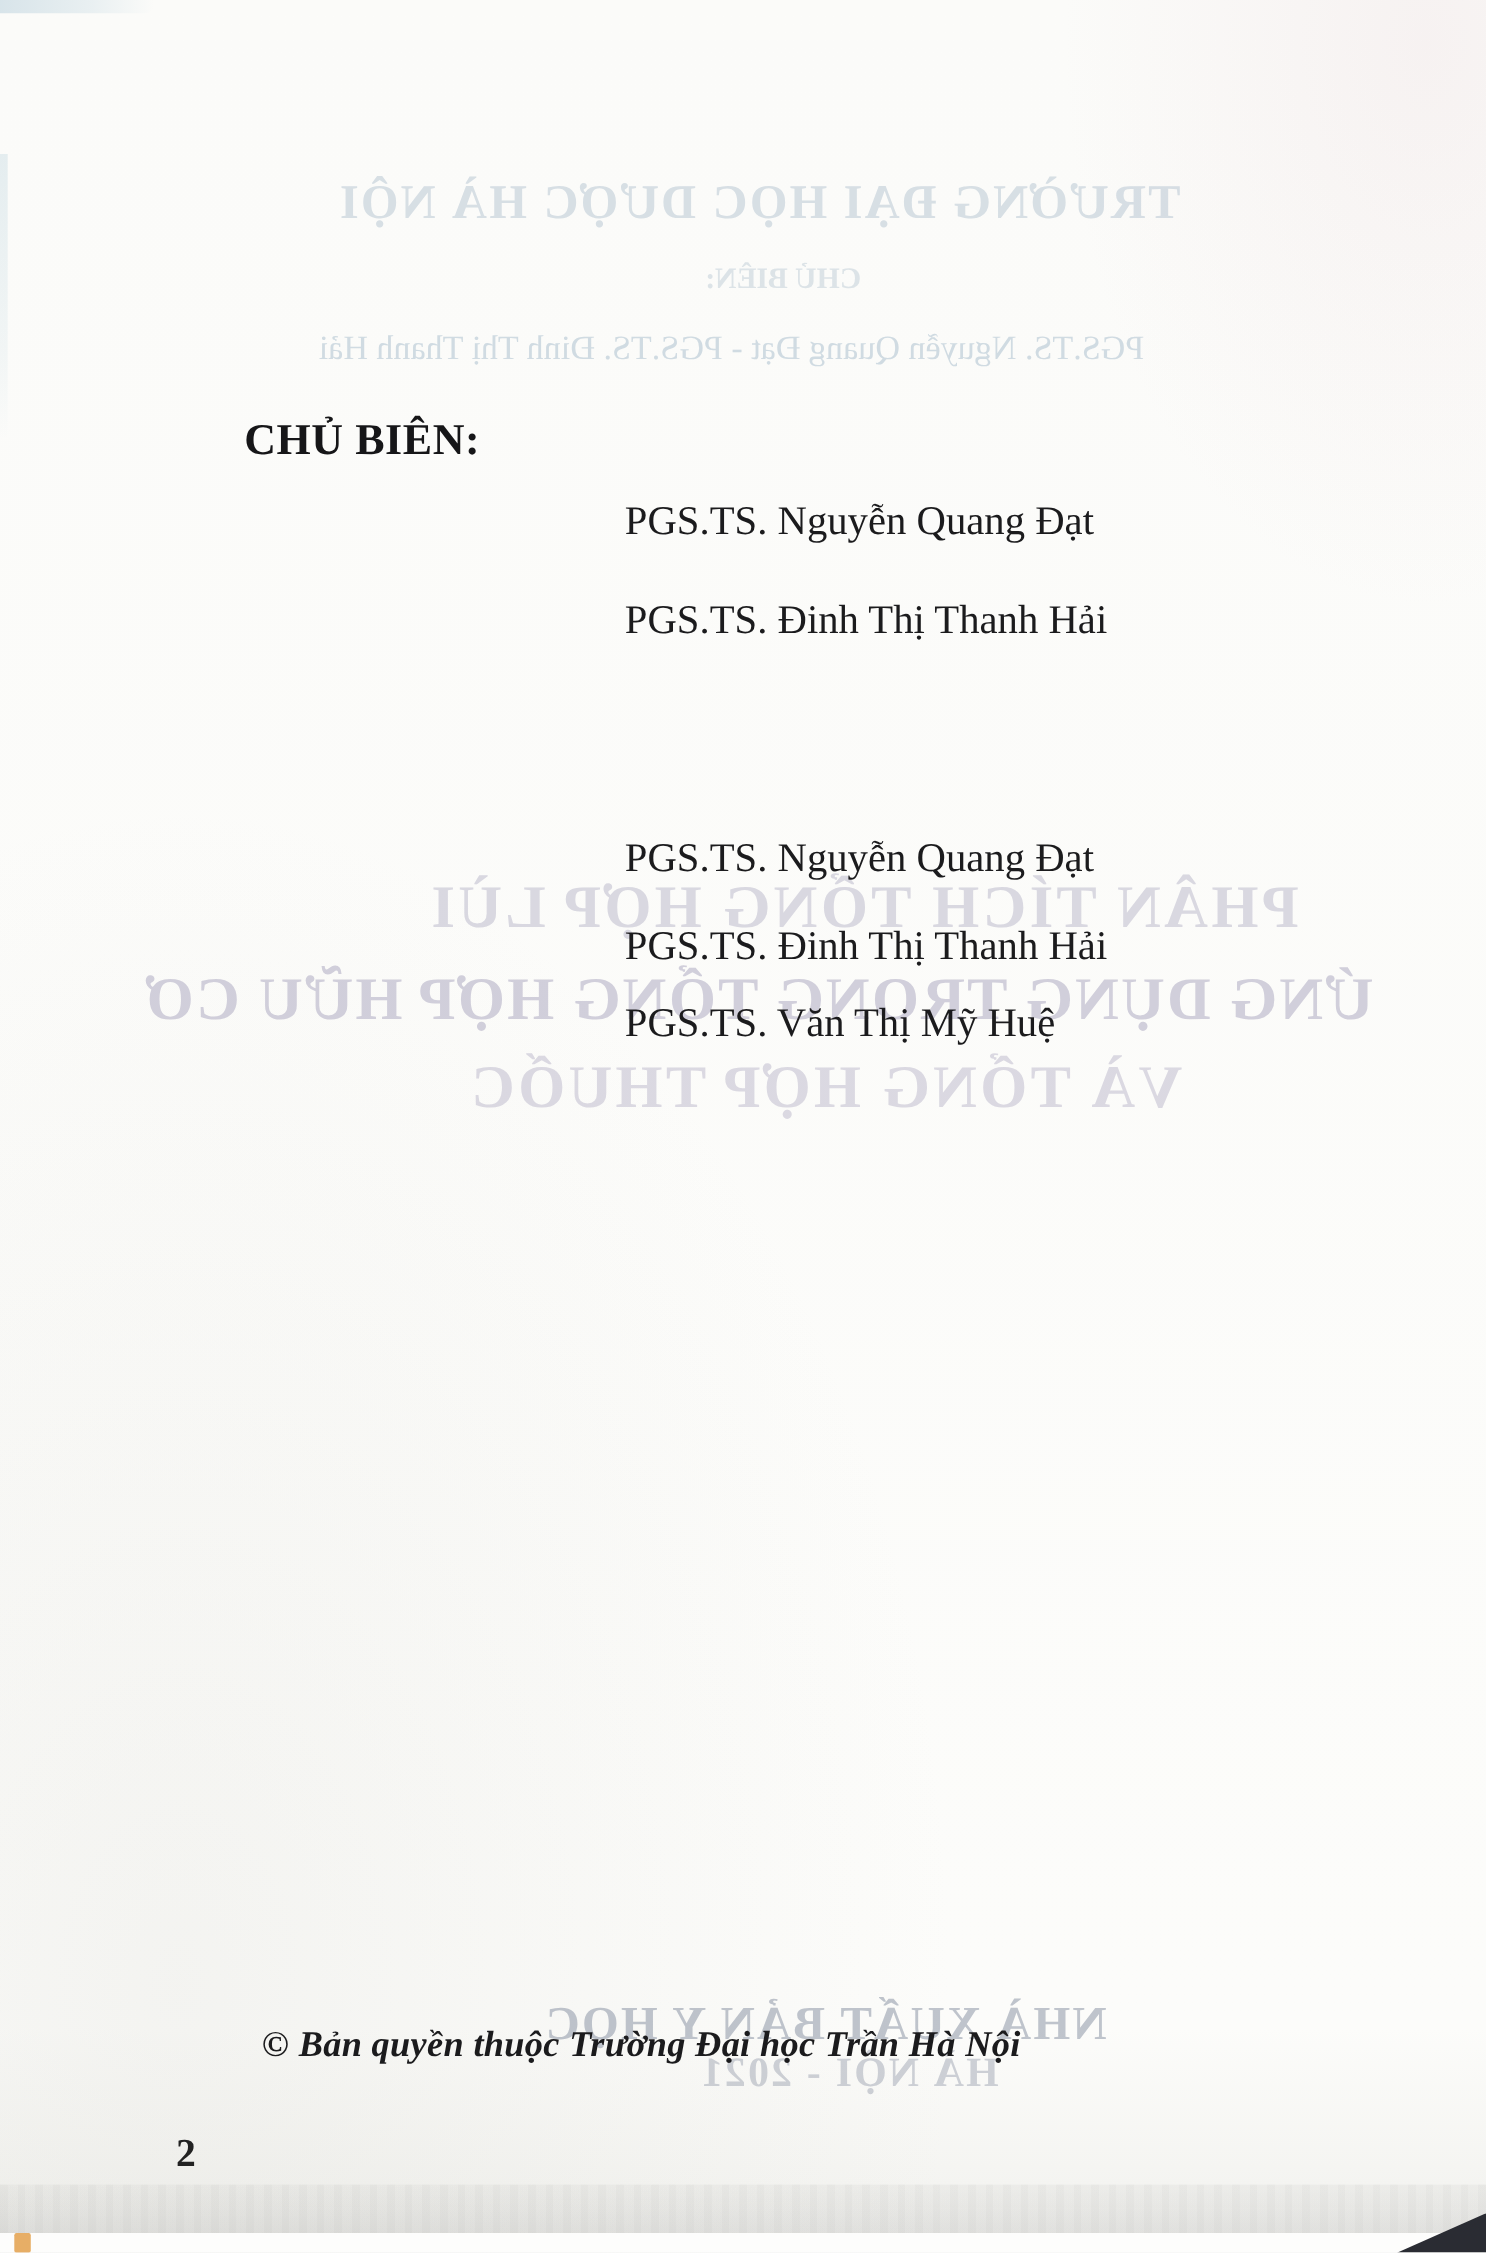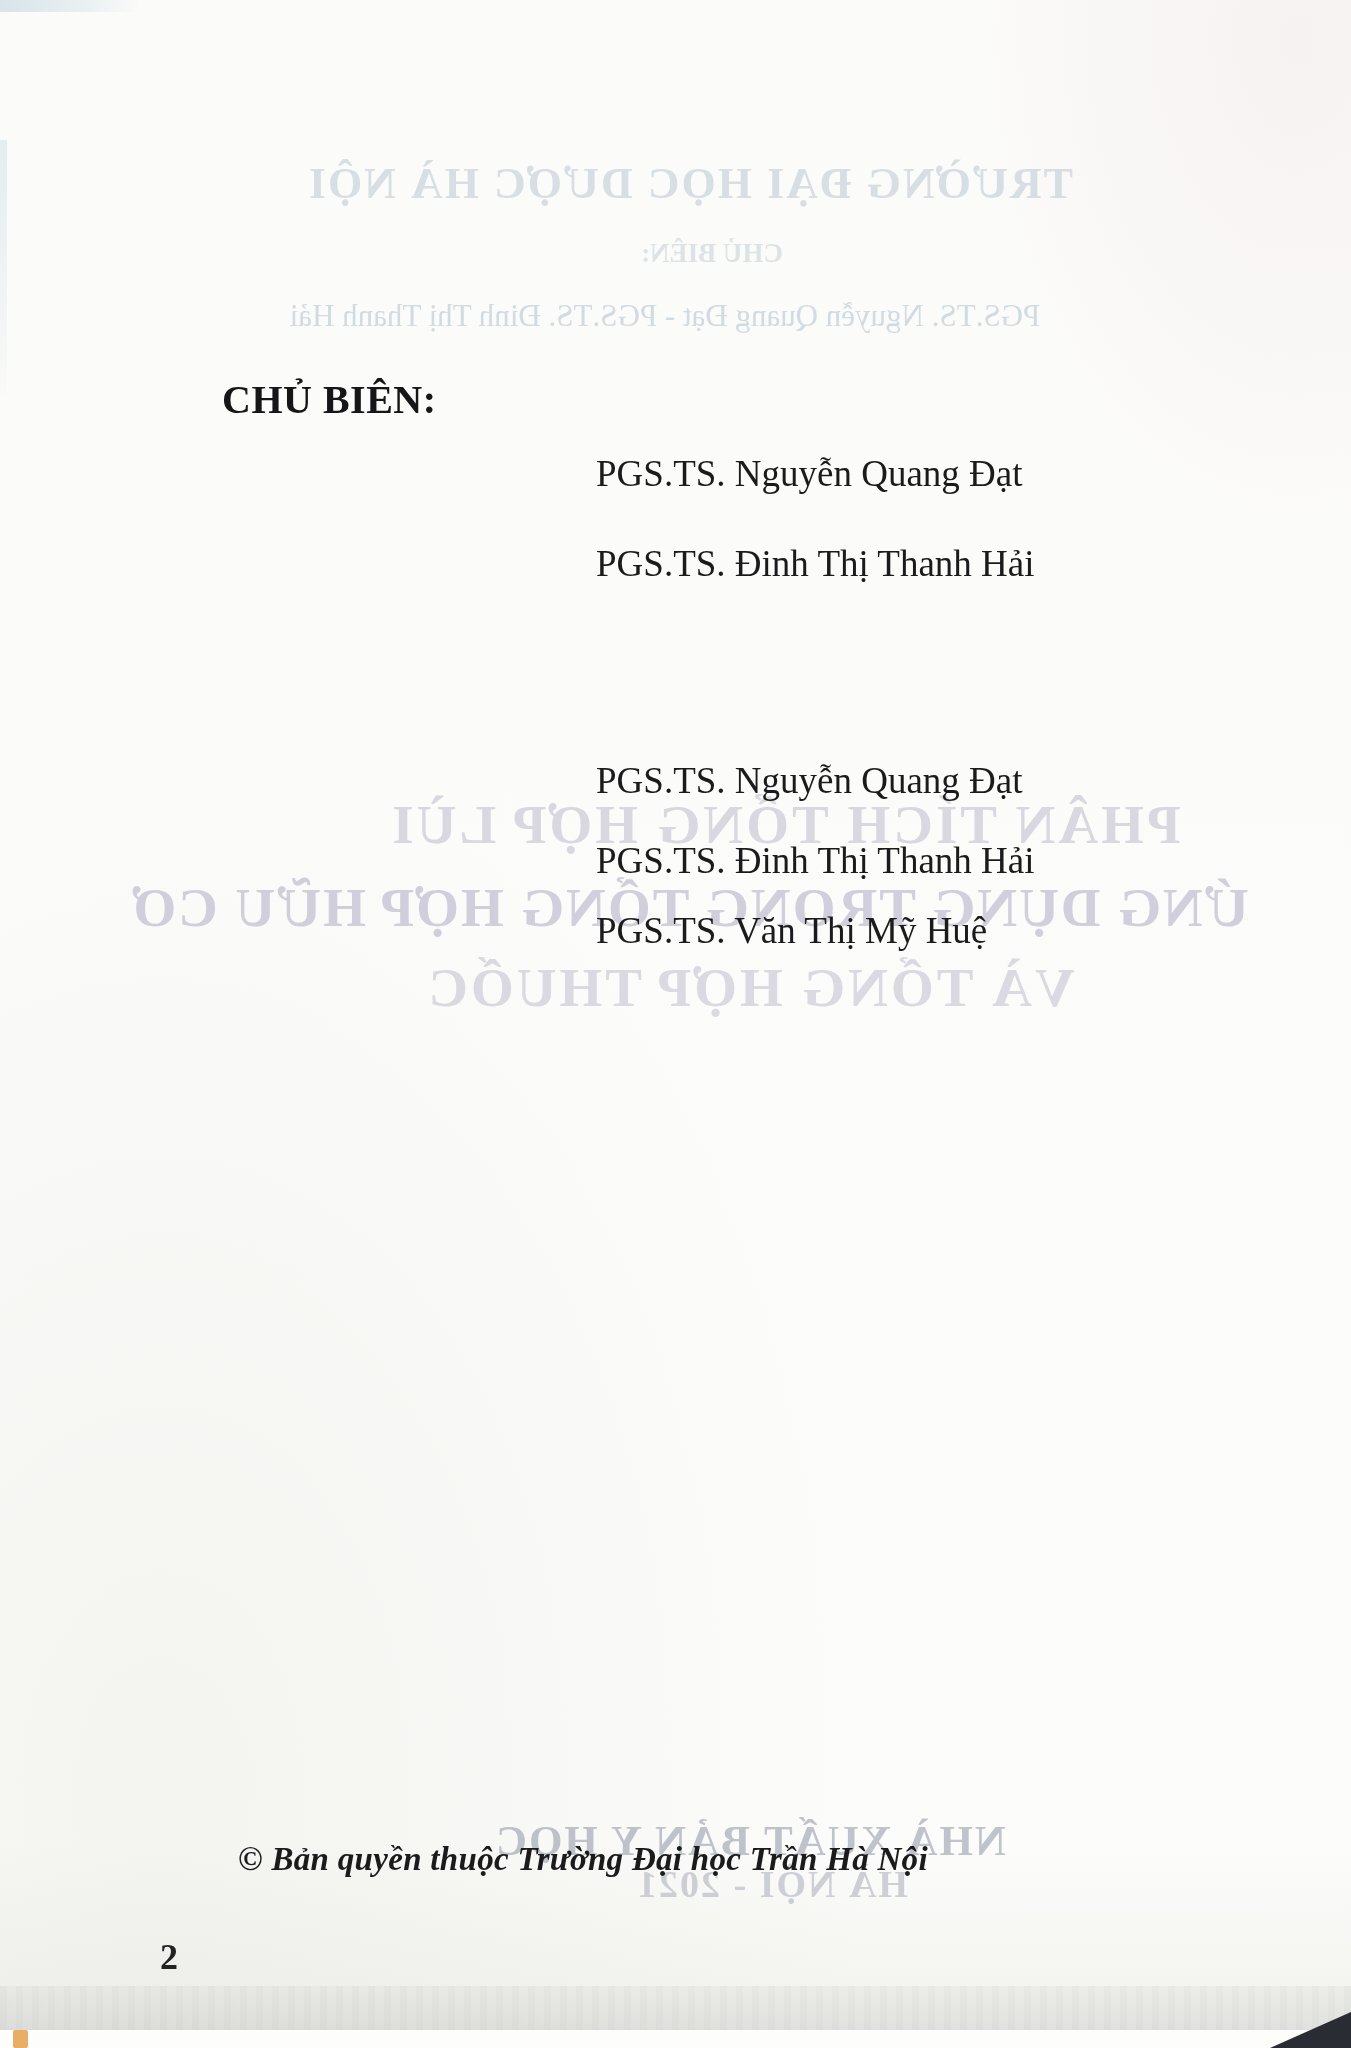--- a/index.html
+++ b/index.html
@@ -29,21 +29,20 @@
     white-space: nowrap;
   }
   .h-editors { top: 376px; }
   .h-authors { top: 612px; }
   .name {
     position: absolute;
     left: 568px;
     font-size: 37px;
     color: #1b1b1d;
     white-space: nowrap;
-    margin-left: 28px;
   }
   .n-e0 { top: 452px; }
   .n-e1 { top: 542px; }
   .n-a0 { top: 681px; }
   .n-a1 { top: 759px; }
   .n-a2 { top: 839px; }
   .n-a3 { top: 909px; }
   .copyright {
     position: absolute;
     left: 238px; top: 1841px;

